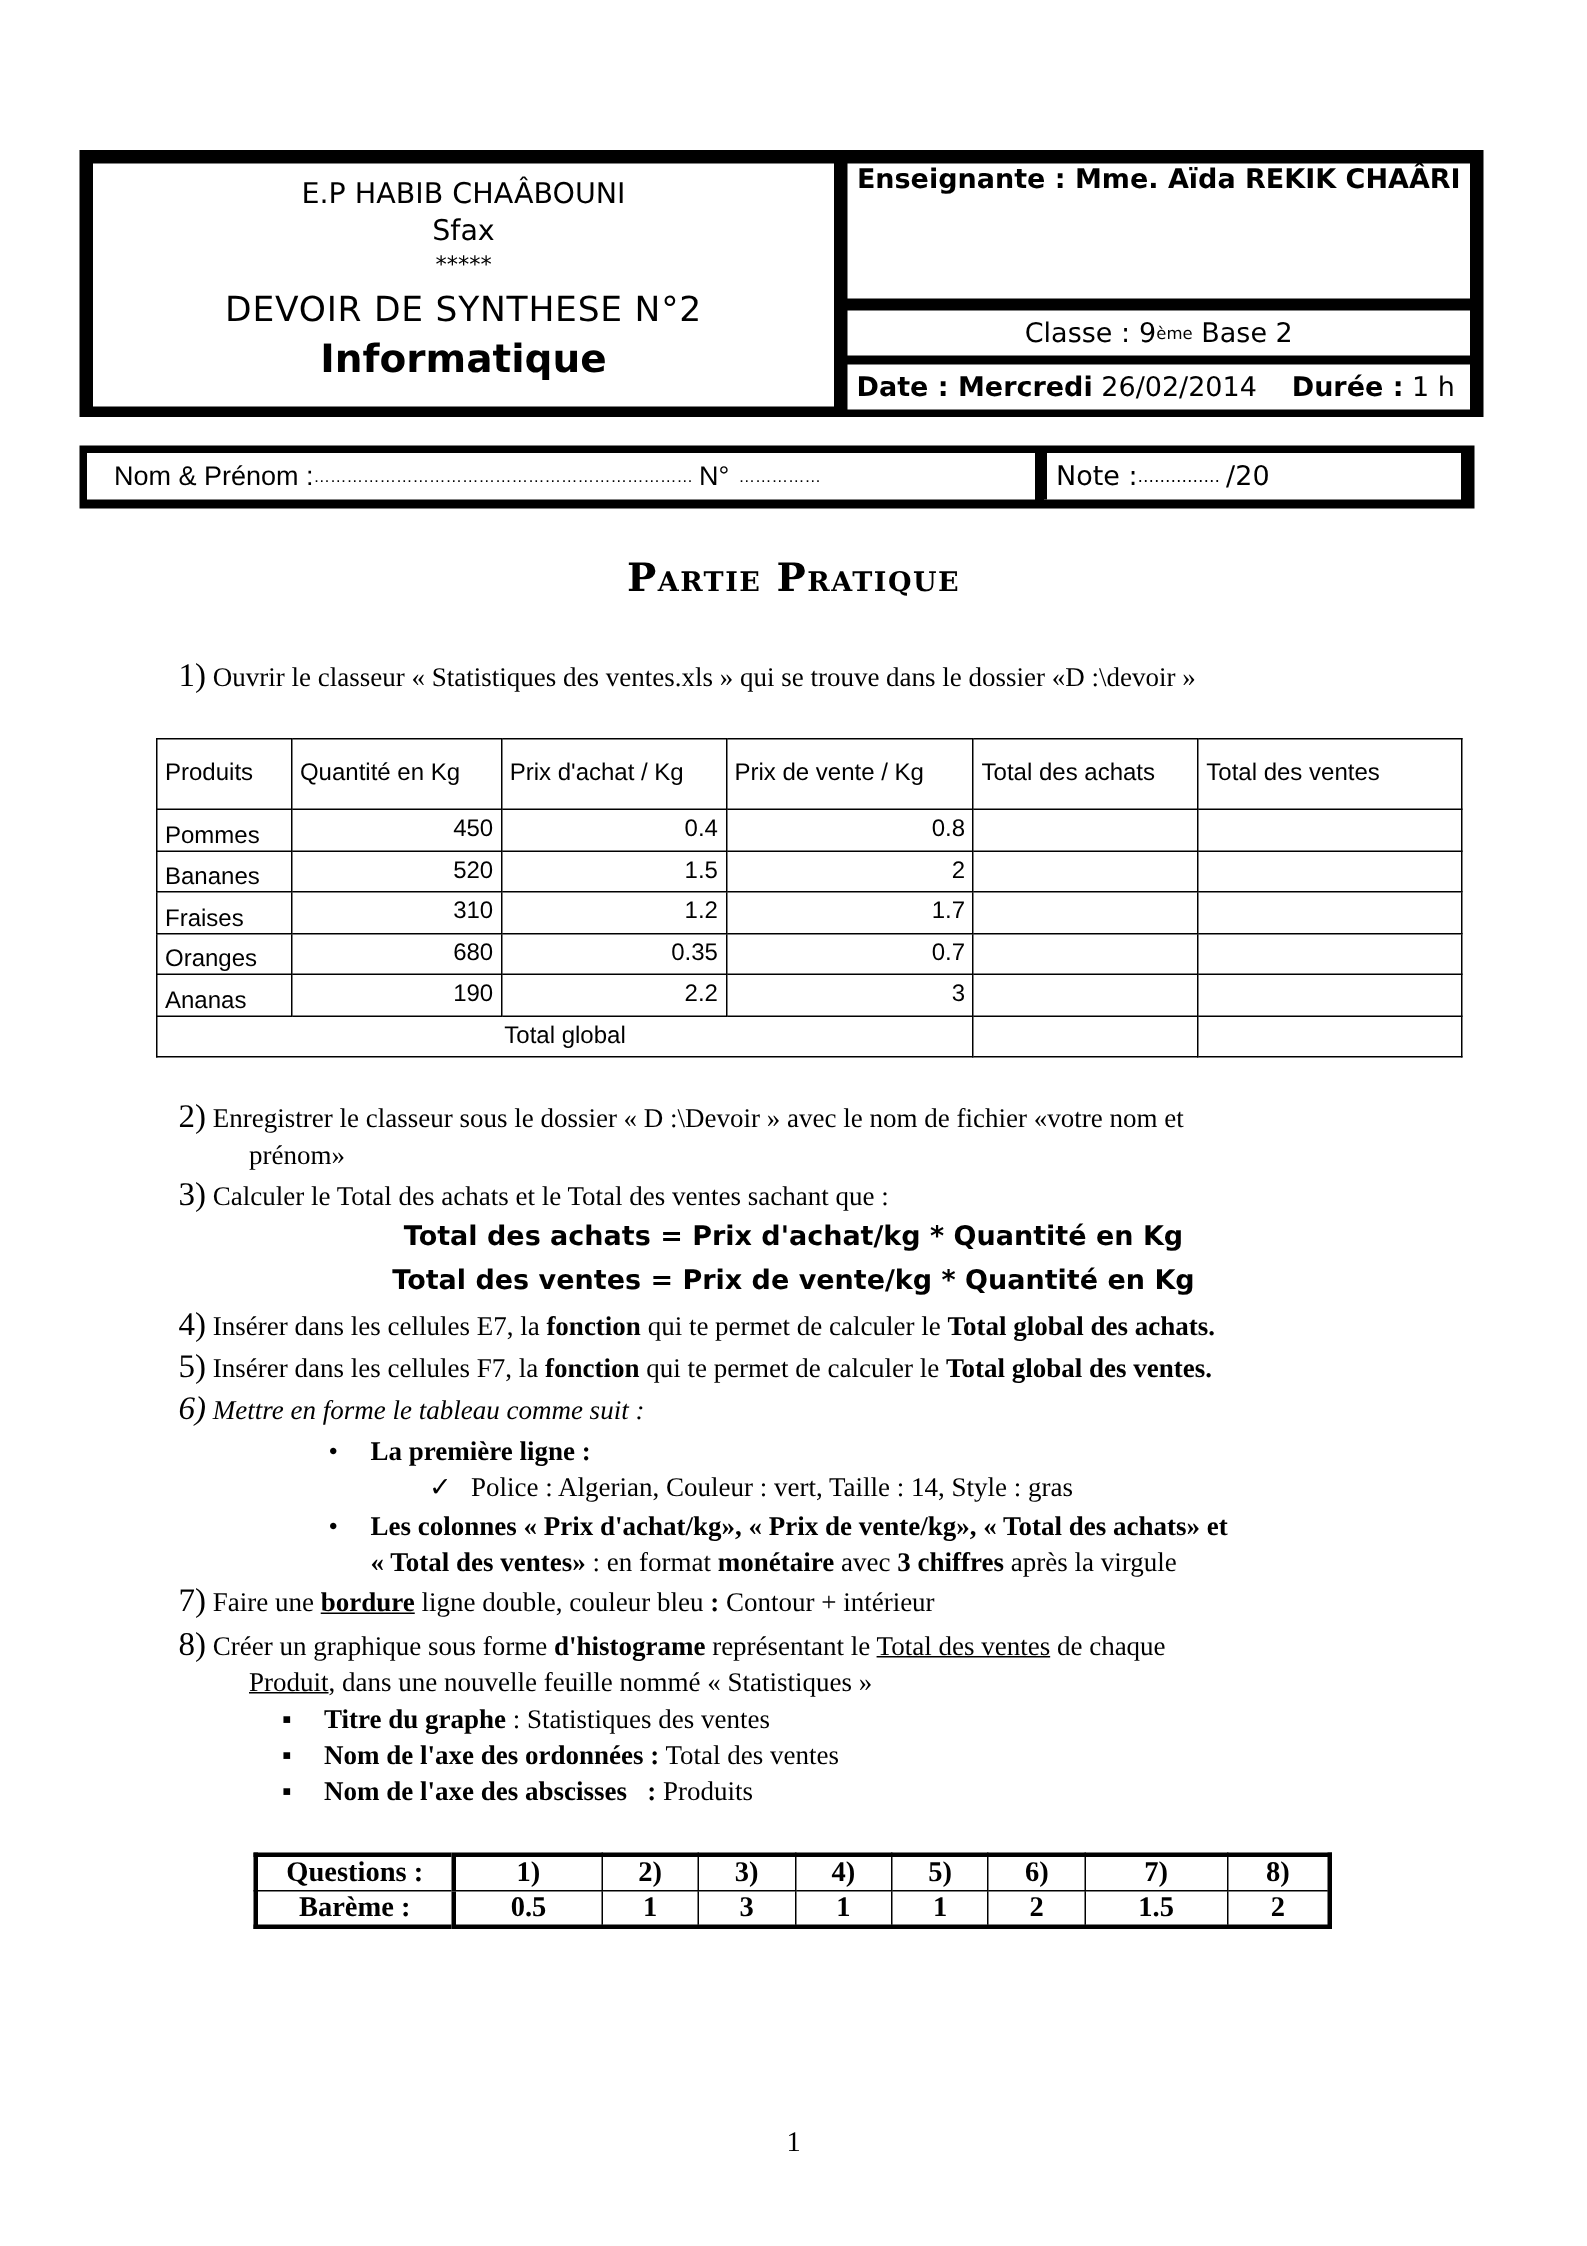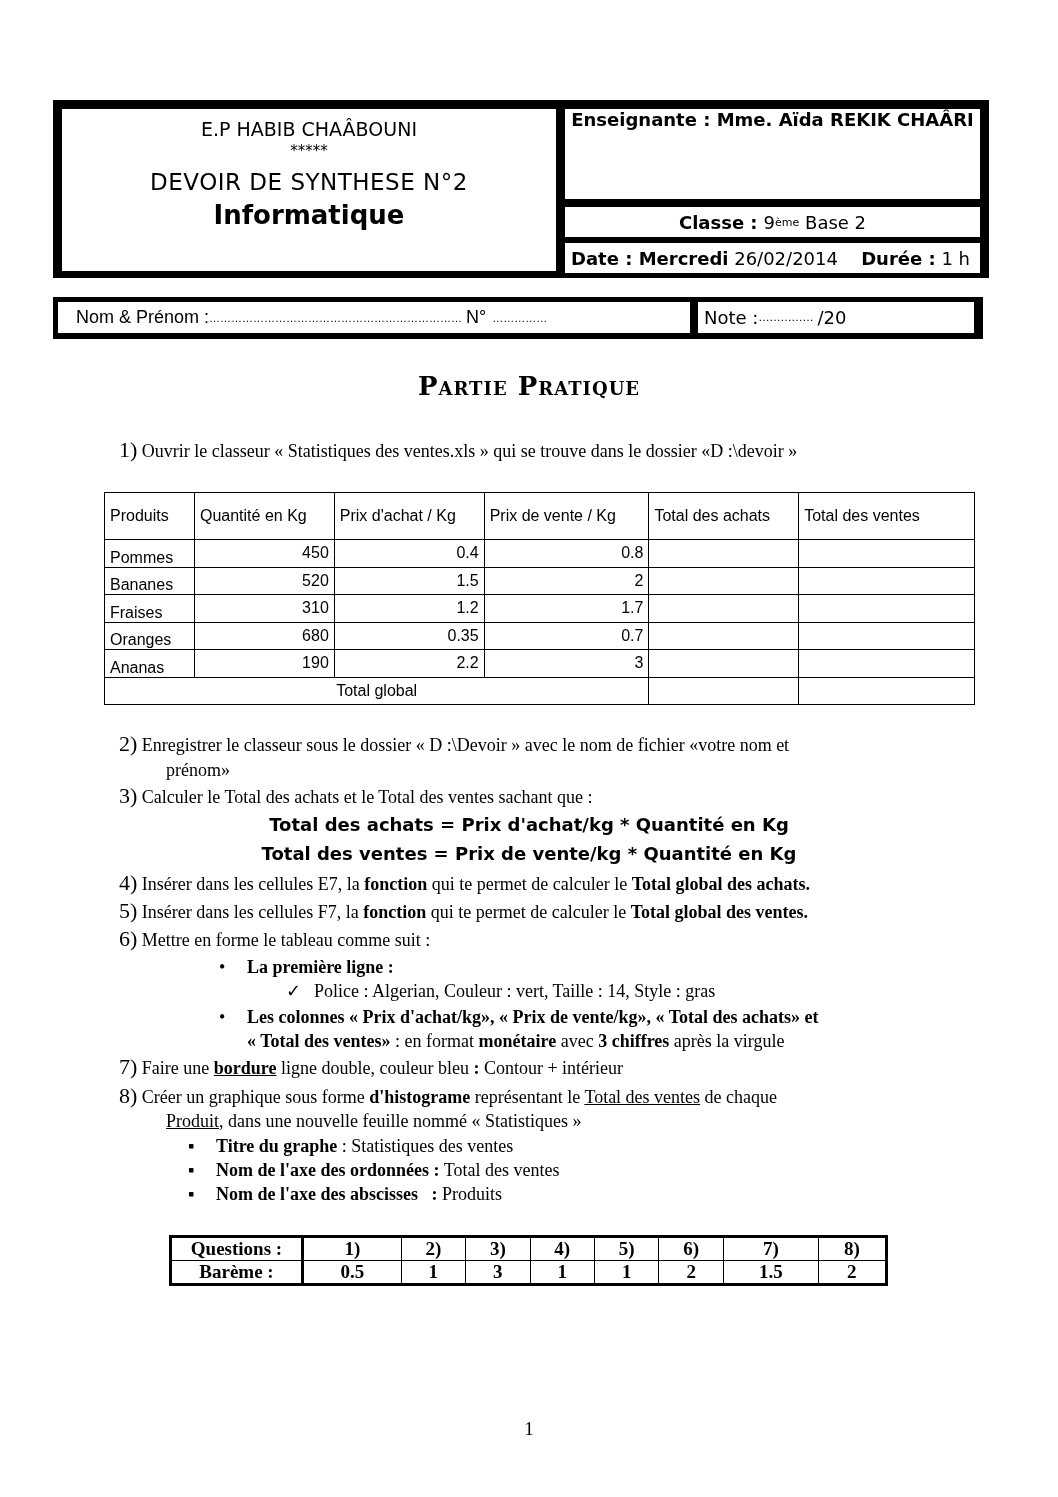--- a/index.html
+++ b/index.html
@@ -25,21 +25,21 @@
     .hdr-teacher {
       position: absolute; left: 512px; top: 9px; width: 415px; height: 90px;
       background: #fff; display: flex; justify-content: center;
       font-family: "DejaVu Sans", sans-serif; font-size: 18px; font-weight: bold;
     }
     .hdr-class {
       position: absolute; left: 512px; top: 107px; width: 415px; height: 30px;
       background: #fff; display: flex; align-items: center; justify-content: center;
       font-family: "DejaVu Sans", sans-serif; font-size: 18px;
     }
-    .hdr-class .lbl { font-weight: bold; margin-right: 6px; }
+    .hdr-class .lbl { font-weight: normal; margin-right: 6px; }
     .hdr-class sup { font-size: 11px; }
     .hdr-date {
       position: absolute; left: 512px; top: 143px; width: 415px; height: 30px;
       background: #fff; display: flex; align-items: center; justify-content: space-between;
       padding: 0 10px 0 6px;
       font-family: "DejaVu Sans", sans-serif; font-size: 18px;
     }
     .hdr-date b { font-weight: bold; }
 
     
@@ -101,20 +101,21 @@
     .pagenum {
       position: absolute; left: 0; top: 1418px; width: 1058px; text-align: center; font-size: 19px;
     }
   </style>
 </head>
 <body>
 
 <div class="header">
   <div class="hdr-left">
     <div class="school">E.P HABIB CHAÂBOUNI</div>
+    <div class="city">Sfax</div>
     <div class="stars">*****</div>
     <div class="devoir">DEVOIR DE SYNTHESE N°2</div>
     <div class="subject">Informatique</div>
   </div>
   <div class="hdr-teacher">
     <span>Enseignante : Mme. Aïda REKIK CHAÂRI</span>
   </div>
   <div class="hdr-class">
     <span class="lbl">Classe :</span>
     <span>9</span><sup>ème</sup>&nbsp;<span>Base 2</span>
@@ -220,21 +221,21 @@
 <div class="q" style="left:119px; top:871px;">
   <span class="num">4)</span>
   <span>Insérer  dans les cellules  E7, la </span><b>fonction</b><span> qui te permet de calculer le </span><b>Total global des achats.</b>
 </div>
 
 <div class="q" style="left:119px; top:899px;">
   <span class="num">5)</span>
   <span>Insérer  dans les cellules  F7, la </span><b>fonction</b><span> qui te permet de calculer le </span><b>Total global des ventes.</b>
 </div>
 
-<div class="q" style="left:119px; top:927px;">
+<div class="q" style="left:119px; top:927px;font-style:italic;">
   <span class="num">6)</span>
   <span>Mettre en forme le tableau comme suit :</span>
 </div>
 <div class="indent" style="left:203px; top:955px;">
   <span class="bullet">•</span><b>La première ligne :</b>
 </div>
 <div class="indent" style="left:270px; top:979px;">
   <span class="bullet">✓</span><span>Police : Algerian, Couleur : vert, Taille : 14, Style : gras</span>
 </div>
 <div class="indent" style="left:203px; top:1005px;">

